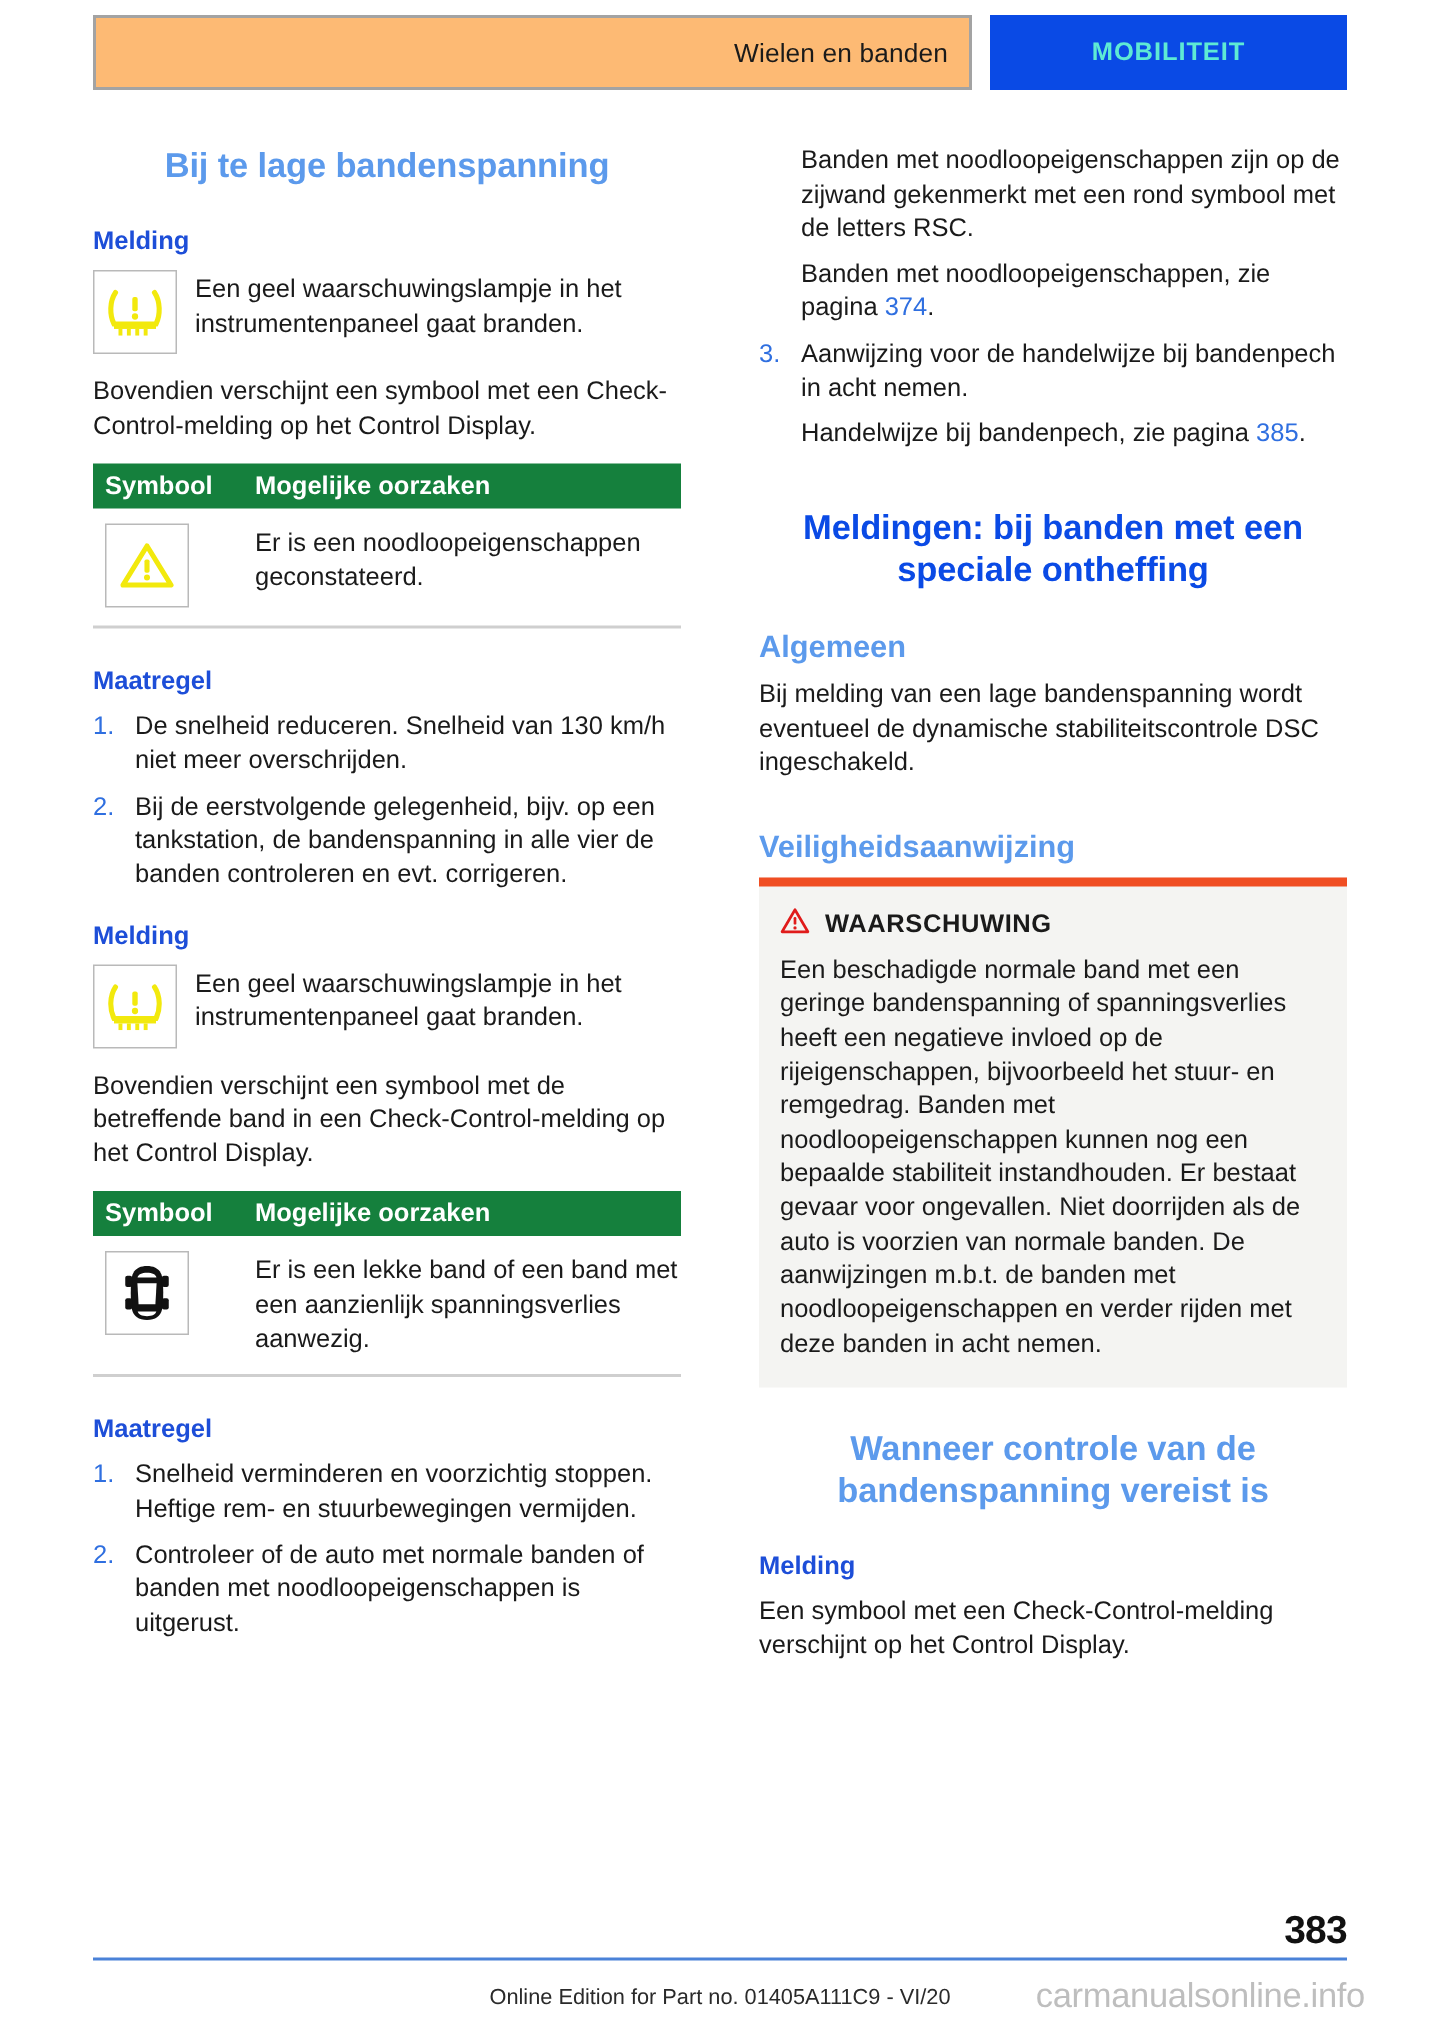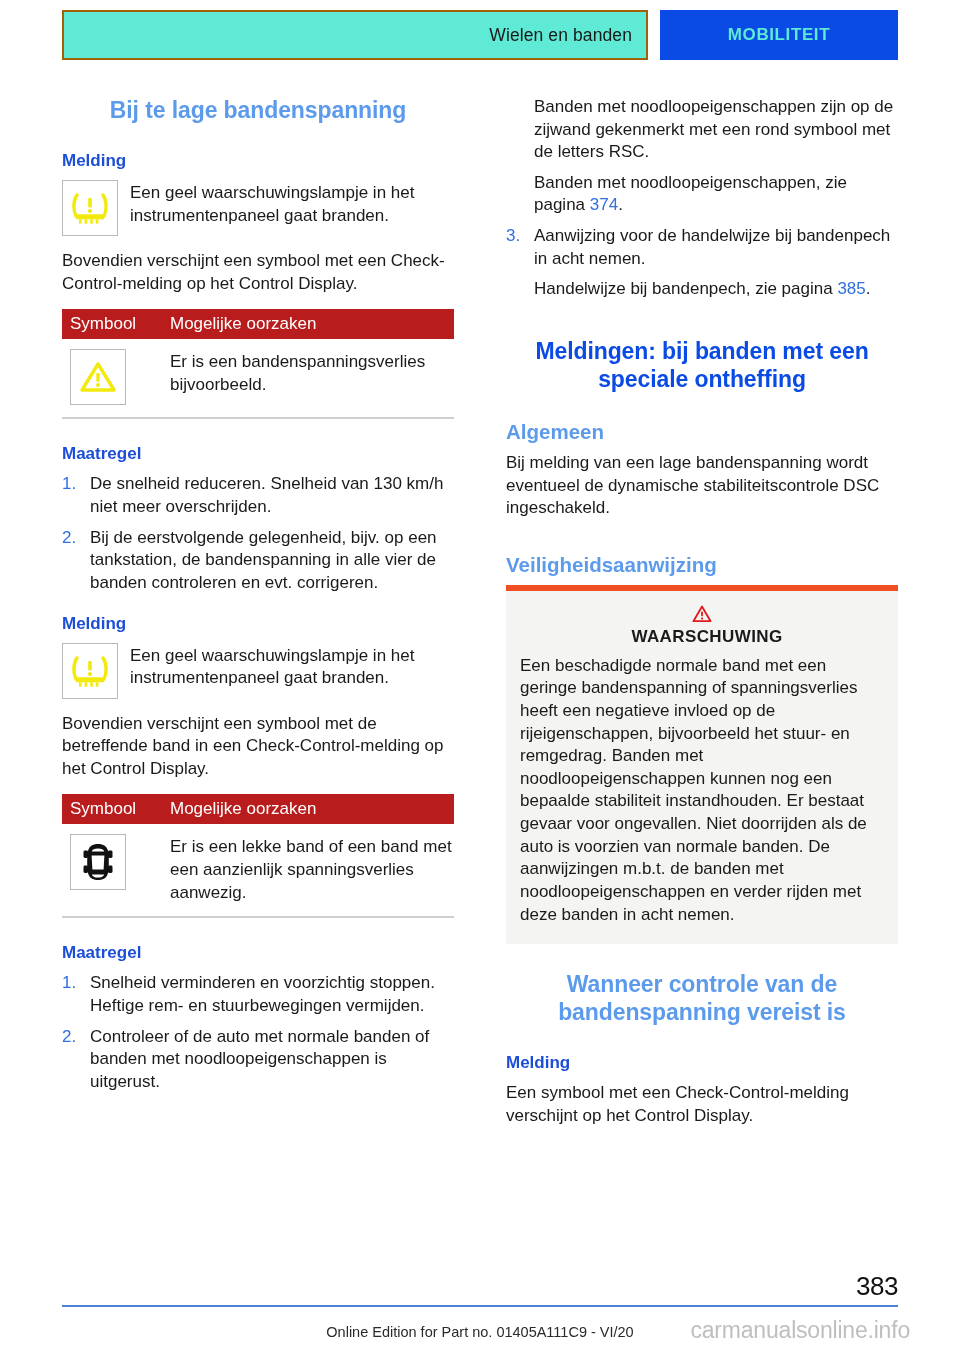--- a/index.html
+++ b/index.html
@@ -18,22 +18,22 @@
 
   
   .header {
     position: absolute;
     top: 10px; left: 62px;
     width: 836px; height: 50px;
     display: flex;
   }
   .header-chapter {
     flex: 0 0 586px;
-    border: 2px solid #a16207;
-    background: #5eead4;
+    border: 2px solid #a3a3a3;
+    background: #fdba74;
     display: flex;
     align-items: center;
     justify-content: flex-end;
     padding-right: 14px;
     font-size: 17.5px;
     color: #1a1a1a;
     letter-spacing: 0.1px;
   }
   .header-section {
     flex: 1;
@@ -120,23 +120,23 @@
     font-size: 17px;
     line-height: 1.33;
     padding-top: 2px;
   }
 
   
   .sym-table {
     margin-bottom: 6px;
   }
   .sym-table-head {
-    background: #b91c1c;
+    background: #15803d;
     color: #ffffff;
-    font-weight: normal;
+    font-weight: bold;
     font-size: 17px;
     display: flex;
     height: 30px;
     align-items: center;
   }
   .sym-table-head .th-sym { width: 108px; padding-left: 8px; }
   .sym-table-head .th-cause { flex: 1; }
   .sym-table-row {
     display: flex;
     align-items: flex-start;
@@ -182,21 +182,20 @@
   .warn-box {
     background: #f4f4f2;
     border-top: 6px solid #f04e23;
     padding: 14px 14px 18px 14px;
     margin-bottom: 26px;
   }
   .warn-head {
     display: flex;
     align-items: center;
     margin-bottom: 8px;
-    flex-direction: column;
   }
   .warn-head .warn-title {
     font-size: 17px;
     font-weight: bold;
     letter-spacing: 0.4px;
     margin-left: 10px;
   }
   .warn-body {
     font-size: 17px;
     line-height: 1.33;
@@ -208,21 +207,21 @@
   .footer-rule {
     position: absolute;
     left: 62px; bottom: 55px;
     width: 836px; height: 2px;
     background: #4a82d8;
   }
   .page-number {
     position: absolute;
     right: 62px; bottom: 60px;
     font-size: 26px;
-    font-weight: normal;
+    font-weight: bold;
     color: #111111;
     letter-spacing: -0.5px;
   }
   .footer-note {
     position: absolute;
     left: 0; right: 0; bottom: 22px;
     text-align: center;
     font-size: 14.5px;
     color: #2a2a2a;
   }
@@ -277,21 +276,21 @@
       <div class="sym-table-row">
         <div class="td-sym">
           <div class="icon-box">
             <svg width="40" height="36" viewBox="0 0 40 36" aria-hidden="true">
               <path d="M20 5 L36 31 L4 31 Z" fill="none" stroke="#f2e90d" stroke-width="3.4" stroke-linejoin="round"></path>
               <rect x="18.3" y="14" width="3.4" height="8.8" rx="1.2" fill="#f2e90d"></rect>
               <circle cx="20" cy="26" r="2" fill="#f2e90d"></circle>
             </svg>
           </div>
         </div>
-        <div class="td-cause">Er is een bandenspanningsverlies bijvoorbeeld.</div>
+        <div class="td-cause">Er is een noodloopeigenschappen geconstateerd.</div>
       </div>
     </div>
 
     <div class="spacer-sm"></div>
 
     <h3 class="bold-lead">Maatregel</h3>
     <ol class="steps">
       <li>
         <span class="num">1.</span>
         <span class="txt">De snelheid reduceren. Snelheid van 130 km/h niet meer overschrijden.</span>

